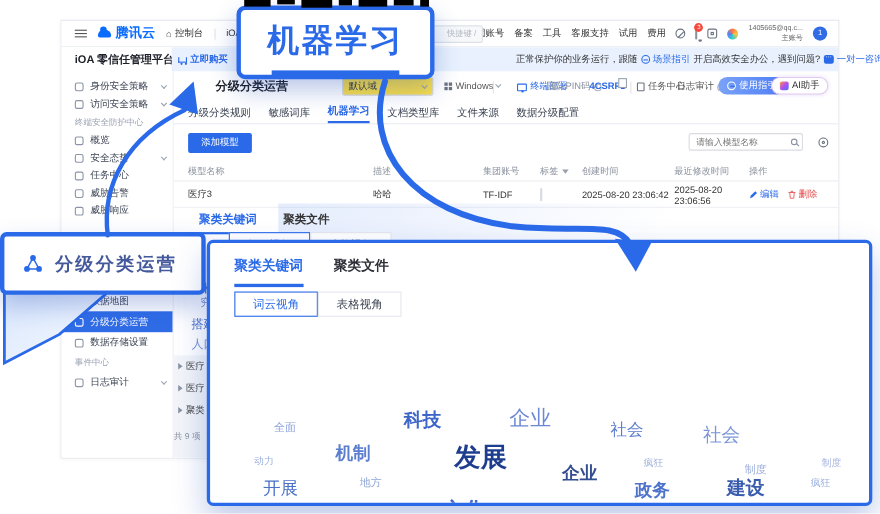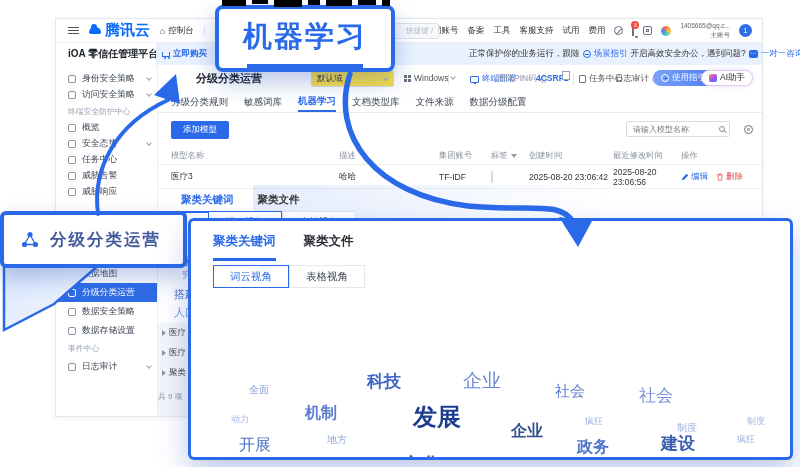--- a/index.html
+++ b/index.html
@@ -6,21 +6,21 @@
   *{box-sizing:border-box;}
   #stage{position:relative;width:800px;height:467px;overflow:hidden;background:#fff;
          font-family:"Liberation Sans","DejaVu Sans",sans-serif;color:#333;}
   
   .window{position:absolute;left:55px;top:18px;width:708px;height:399px;background:#fff;
           border:1px solid #e4e7ed;box-shadow:0 1px 5px rgba(0,0,0,.05);font-size:9px;}
   
   .topbar{position:absolute;left:0;top:0;right:0;height:24px;display:flex;align-items:center;
           gap:10px;padding:0 10px 0 12px;border-bottom:1px solid #ebedf1;background:#fff;}
   .icon-menu{width:11px;height:1px;background:#555;box-shadow:0 -3px 0 #555,0 3px 0 #555;}
-  .logo{display:flex;align-items:center;gap:4px;color:#0a6cff;font-weight:bold;font-size:15px;}
+  .logo{display:flex;align-items:center;gap:4px;color:#0a6cff;font-weight:bold;font-size:12px;}
   .icon-cloud{width:12px;height:7px;background:#0a6cff;border-radius:6px 6px 2px 2px;position:relative;}
   .icon-cloud:before{content:'';position:absolute;left:2px;top:-3px;width:6px;height:6px;background:#0a6cff;border-radius:50%;}
   .tb-link{color:#333;display:flex;align-items:center;gap:3px;font-size:8.5px;}
   .tb-sep{width:1px;height:10px;background:#e0e3e8;}
   .tb-search{position:absolute;left:255px;top:4px;width:128px;height:16px;border:1px solid #dde1e7;
              background:#f7f8fa;border-radius:2px;display:flex;align-items:center;padding:0 5px;gap:4px;}
   .tb-search input{border:0;background:transparent;outline:none;font-size:8px;color:#9aa3b2;width:70px;font-family:inherit;}
   .hotkey{font-size:7.5px;color:#b4bac4;margin-left:auto;white-space:nowrap;}
   .tb-right{margin-left:auto;display:flex;align-items:center;gap:9px;}
   .tmenu{font-size:8.5px;color:#333;white-space:nowrap;}
@@ -269,25 +269,20 @@
           <span class="lbl">数据地图</span>
 
         </div>
 
         <div class="side-item r19 selected">
           <span class="si"></span>
           <span class="lbl">分级分类运营</span>
 
         </div>
 
-        <div class="side-item r19">
-          <span class="si"></span>
-          <span class="lbl">数据安全策略</span>
-
-        </div>
 
 
         <div class="side-item r19">
           <span class="si"></span>
           <span class="lbl">数据存储设置</span>
 
         </div>
 
         <div class="side-sec">事件中心</div>
 

